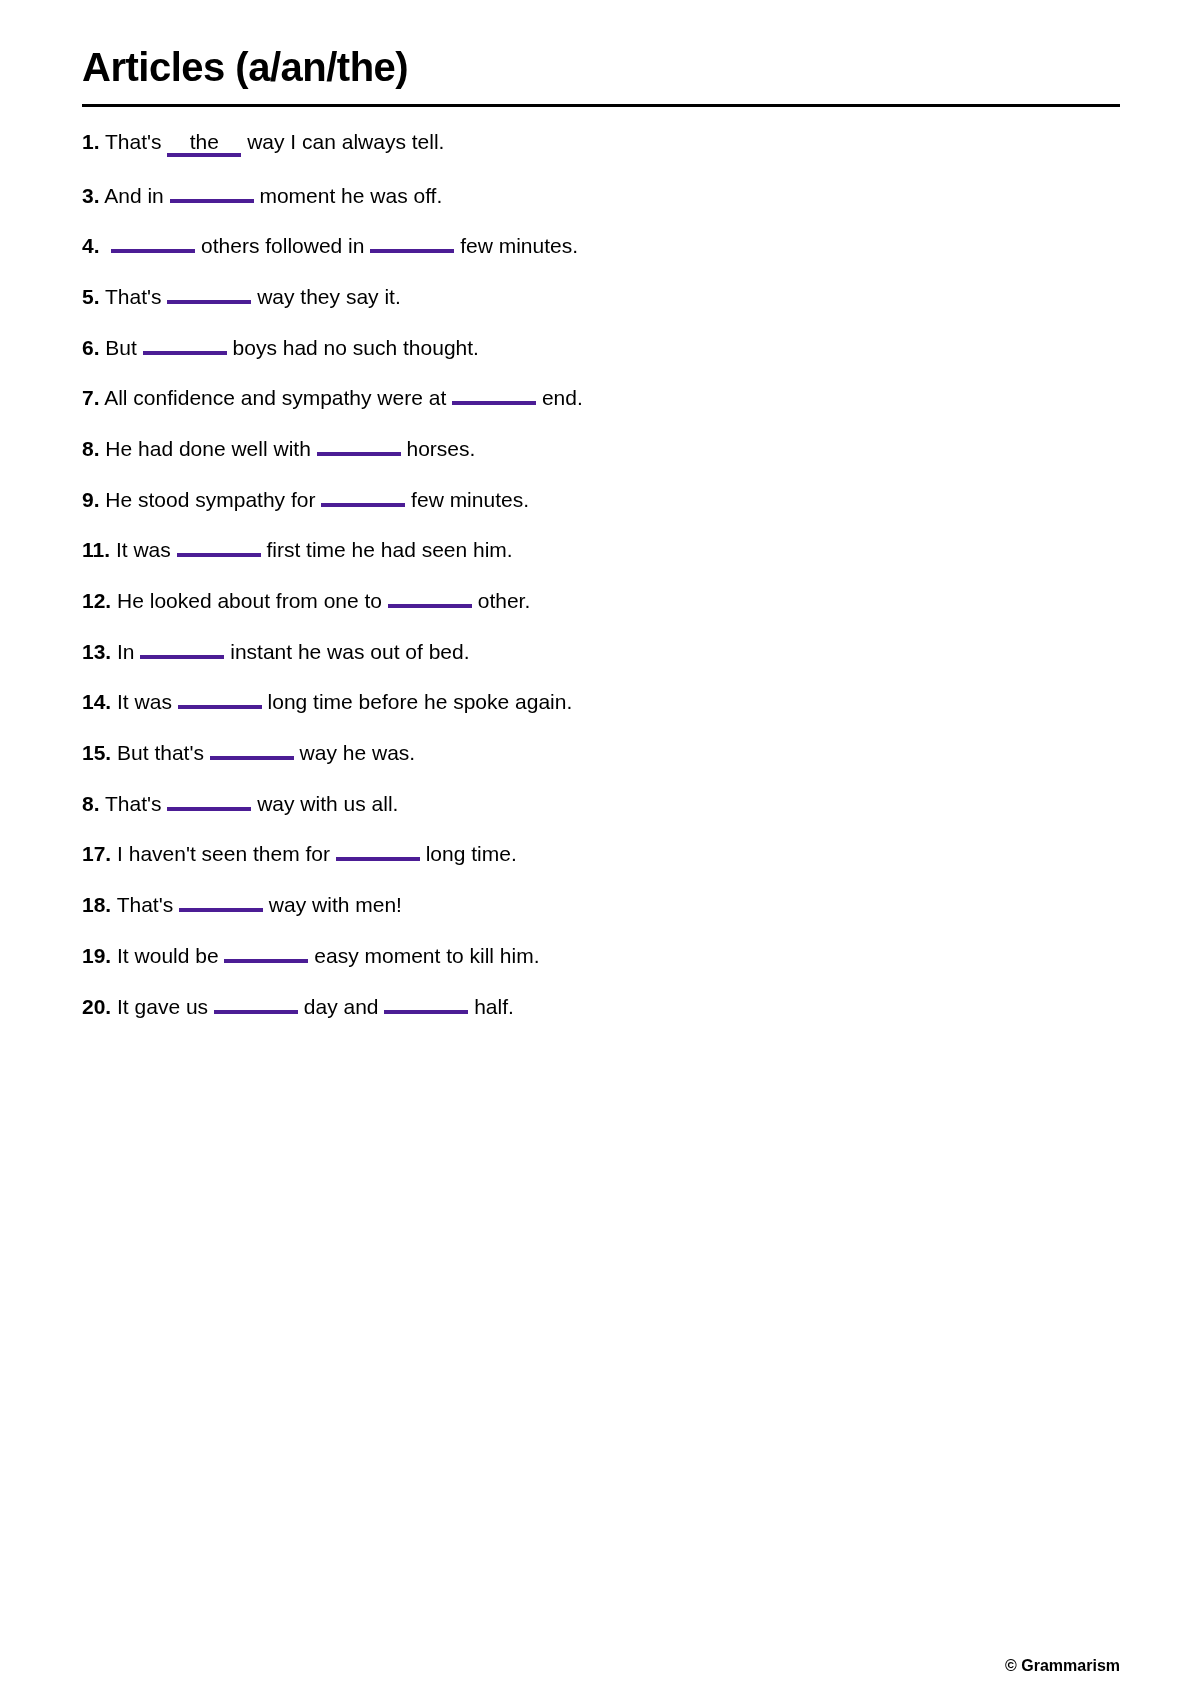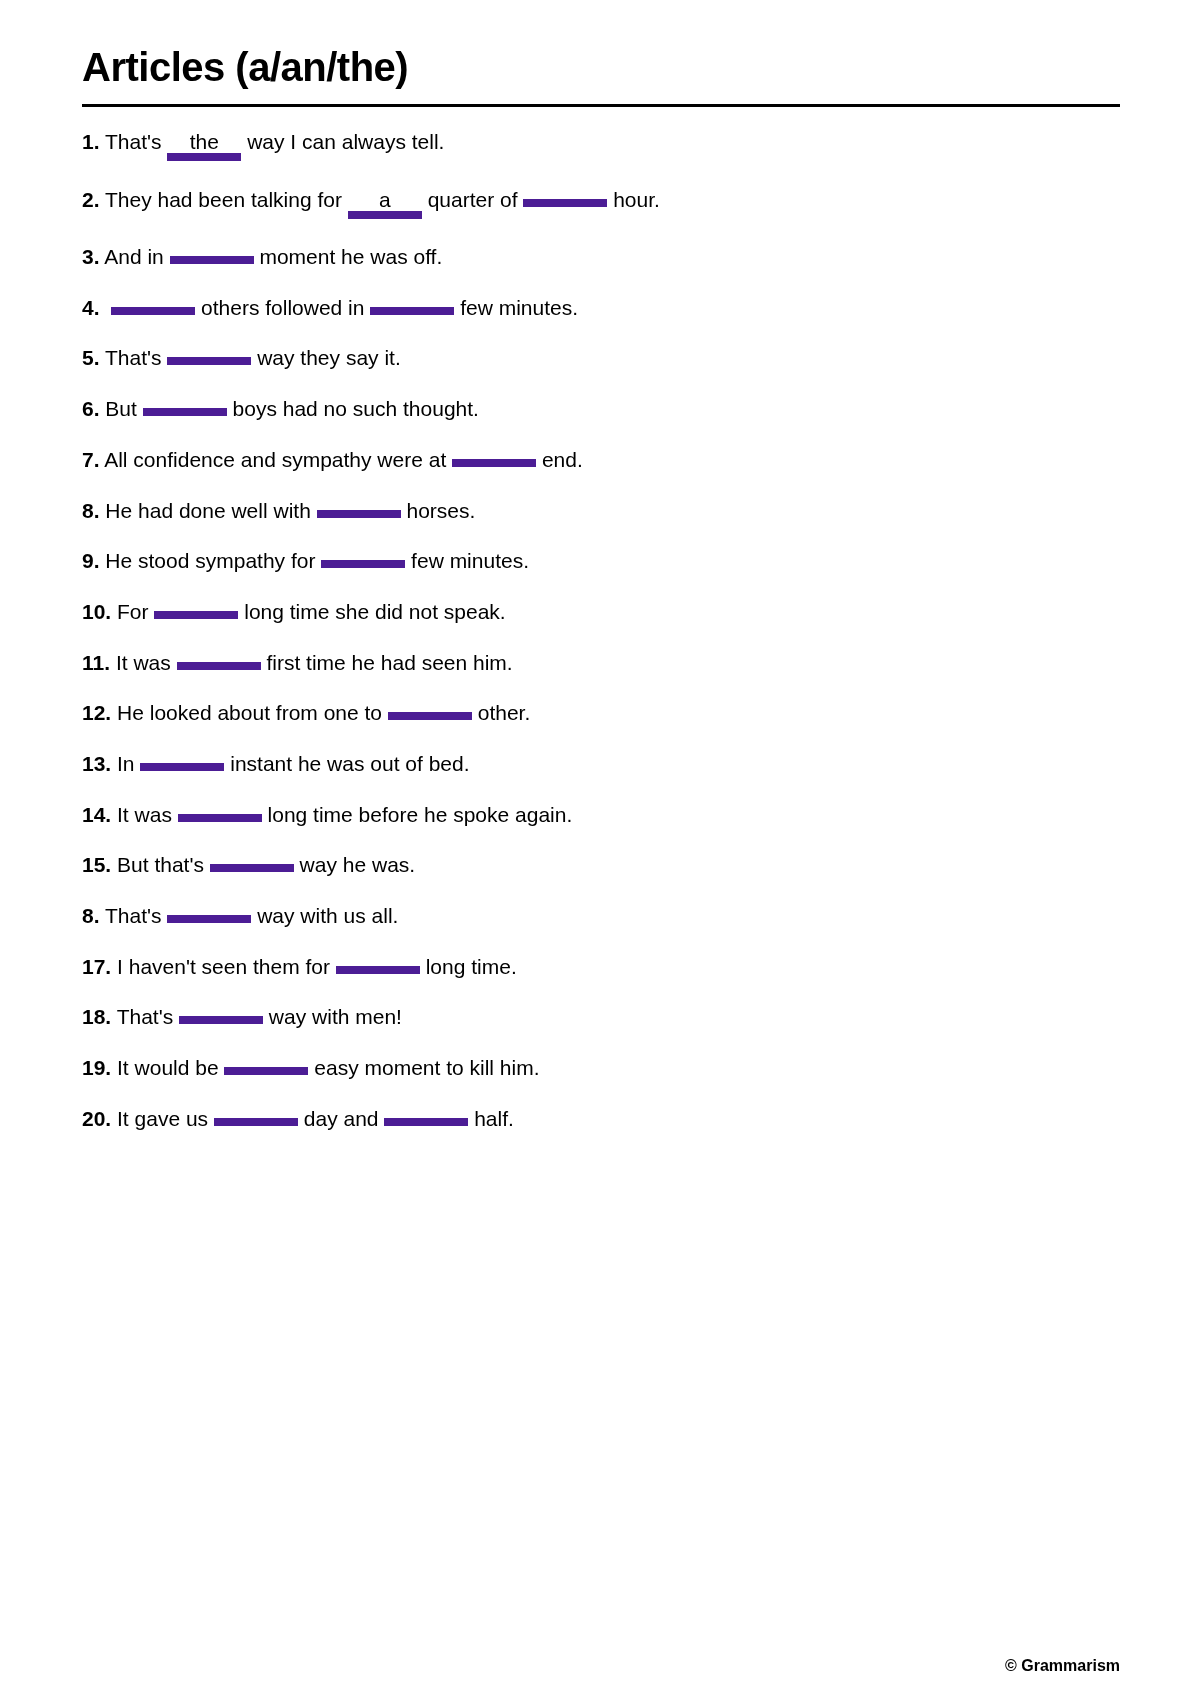--- a/index.html
+++ b/index.html
@@ -66,21 +66,21 @@
   }
   .item {
     margin-bottom: 25.5px;
     white-space: pre-wrap;
   }
   .num {
     font-weight: bold;
   }
   .blank {
     display: inline-block;
-    border-bottom: 8px solid #4c1d95;
+    border-bottom: 4px solid #4c1d95;
     min-width: 84px;
     text-align: center;
     line-height: 1.05;
   }
   .blank.filled {
     min-width: 74px;
   }
   .footer {
     position: absolute;
     right: 80px;
@@ -95,29 +95,27 @@
 
 <div class="page">
 
   <h1 class="title">Articles (a/an/the)</h1>
 
 
   <hr class="rule">
 
   <div class="items" id="items-container">
       <div class="item"><span class="num">1.</span><span> That's </span><span class="blank filled">the</span><span> way I can always tell.</span></div>
-      <div class="item"><span class="num">2.</span><span> They had been talking for </span><span class="blank filled">a</span><span> quarter of </span><span class="blank"></span><span> hour.</span></div>
       <div class="item"><span class="num">3.</span><span> And in </span><span class="blank"></span><span> moment he was off.</span></div>
       <div class="item"><span class="num">4.</span><span>  </span><span class="blank"></span><span> others followed in </span><span class="blank"></span><span> few minutes.</span></div>
       <div class="item"><span class="num">5.</span><span> That's </span><span class="blank"></span><span> way they say it.</span></div>
       <div class="item"><span class="num">6.</span><span> But </span><span class="blank"></span><span> boys had no such thought.</span></div>
       <div class="item"><span class="num">7.</span><span> All confidence and sympathy were at </span><span class="blank"></span><span> end.</span></div>
       <div class="item"><span class="num">8.</span><span> He had done well with </span><span class="blank"></span><span> horses.</span></div>
       <div class="item"><span class="num">9.</span><span> He stood sympathy for </span><span class="blank"></span><span> few minutes.</span></div>
-      <div class="item"><span class="num">10.</span><span> For </span><span class="blank"></span><span> long time she did not speak.</span></div>
       <div class="item"><span class="num">11.</span><span> It was </span><span class="blank"></span><span> first time he had seen him.</span></div>
       <div class="item"><span class="num">12.</span><span> He looked about from one to </span><span class="blank"></span><span> other.</span></div>
       <div class="item"><span class="num">13.</span><span> In </span><span class="blank"></span><span> instant he was out of bed.</span></div>
       <div class="item"><span class="num">14.</span><span> It was </span><span class="blank"></span><span> long time before he spoke again.</span></div>
       <div class="item"><span class="num">15.</span><span> But that's </span><span class="blank"></span><span> way he was.</span></div>
       <div class="item"><span class="num">8.</span><span> That's </span><span class="blank"></span><span> way with us all.</span></div>
       <div class="item"><span class="num">17.</span><span> I haven't seen them for </span><span class="blank"></span><span> long time.</span></div>
       <div class="item"><span class="num">18.</span><span> That's </span><span class="blank"></span><span> way with men!</span></div>
       <div class="item"><span class="num">19.</span><span> It would be </span><span class="blank"></span><span> easy moment to kill him.</span></div>
       <div class="item"><span class="num">20.</span><span> It gave us </span><span class="blank"></span><span> day and </span><span class="blank"></span><span> half.</span></div>

